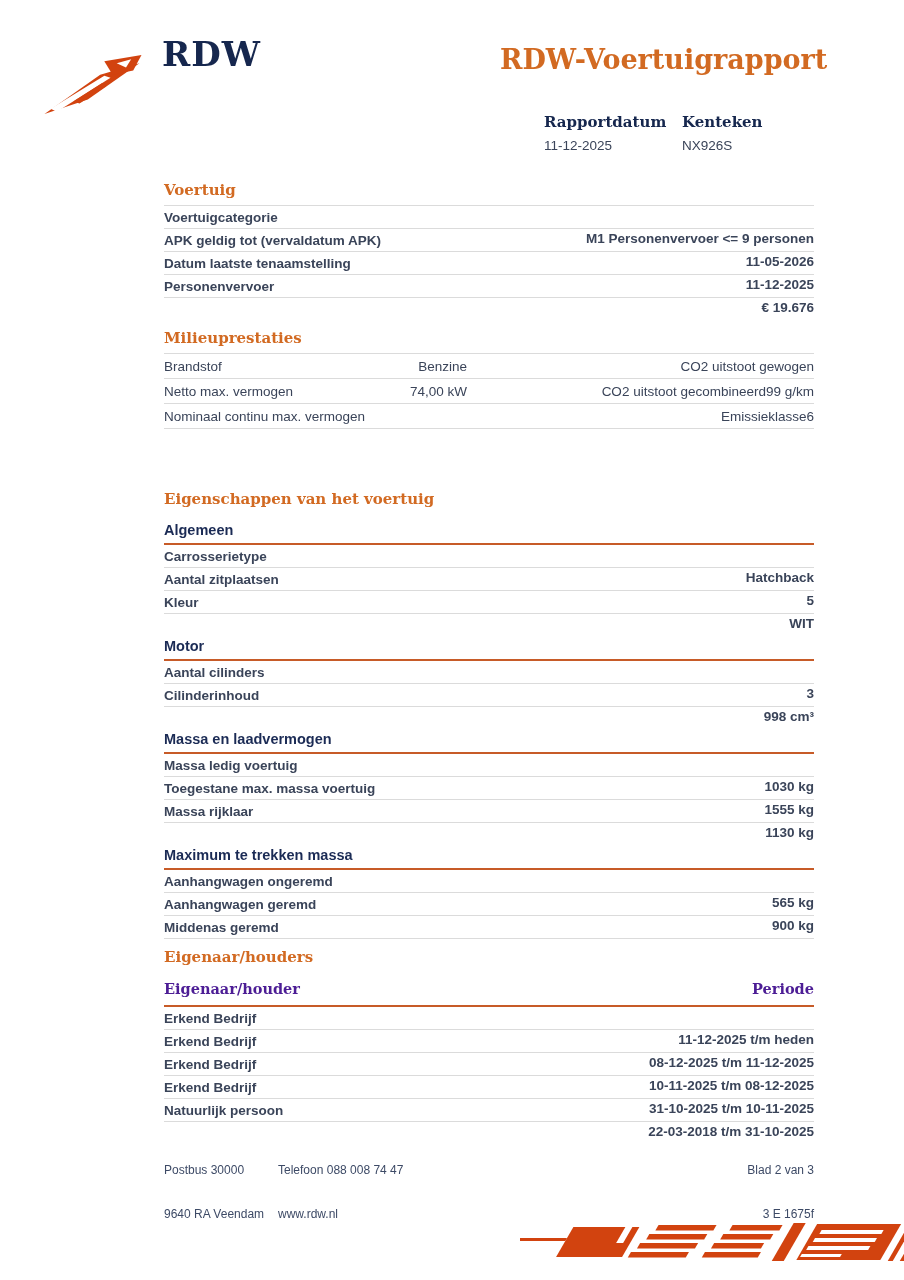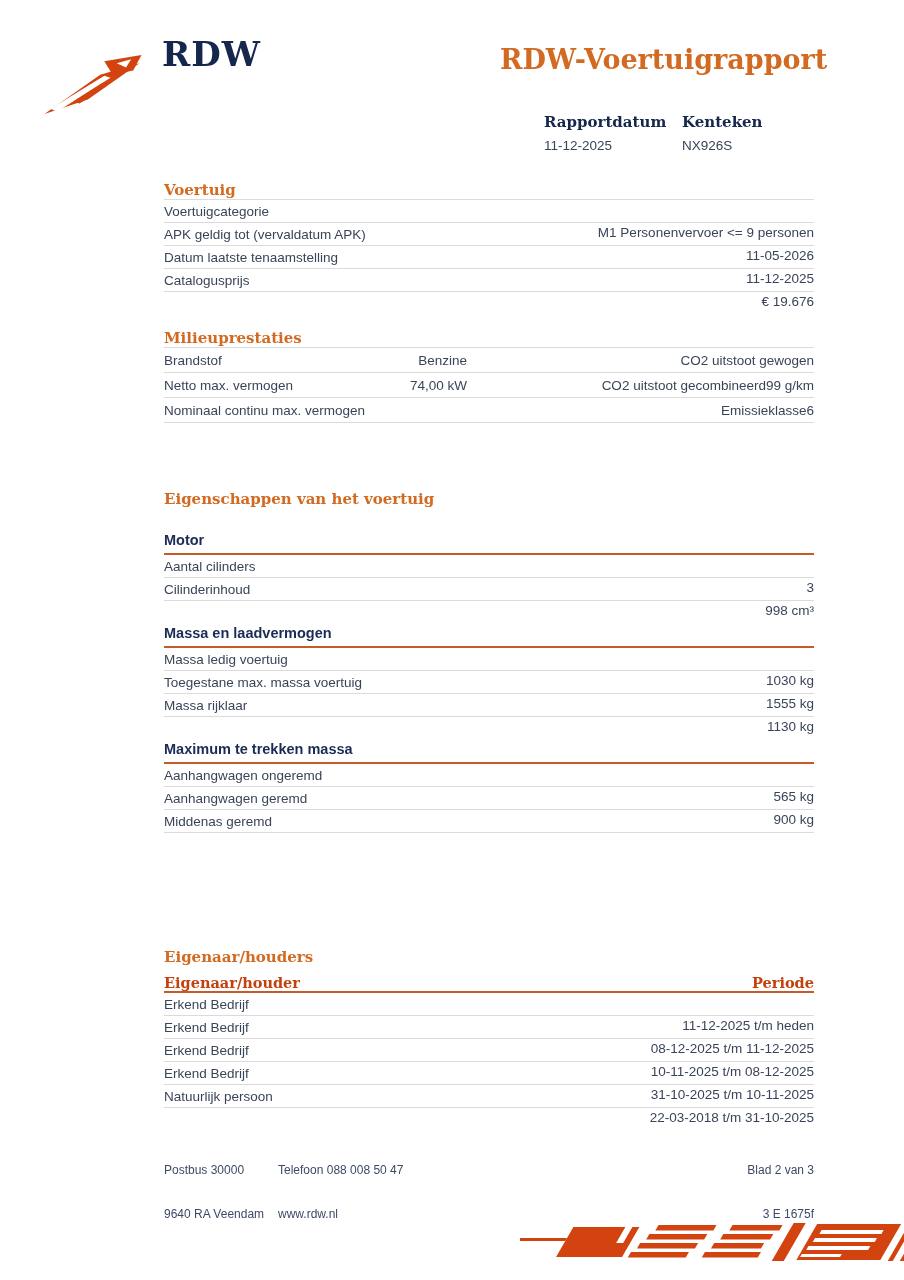--- a/index.html
+++ b/index.html
@@ -22,45 +22,45 @@
   .meta{position:absolute;left:500px;top:113px;display:flex;margin-left:44px;}
   .meta-col{width:138px;}
   .meta-label{
     font-family:"DejaVu Serif",serif;font-weight:bold;font-size:15px;color:#16274E;
   }
   .meta-value{font-size:13.5px;margin-top:7px;color:#3A4459;}
   
   .section{position:absolute;left:164px;width:650px;}
   .sec-title{
     font-family:"DejaVu Serif",serif;font-weight:bold;font-size:15px;
-    color:#D26A22;
+    color:#D26A22;padding-bottom:6px;
   }
   .sec-title.rule{border-bottom:1px solid #DBDBDB;}
   .row{
     display:flex;justify-content:space-between;align-items:center;
-    height:22px;border-bottom:1px solid #DBDBDB;font-size:13.5px;color:#3A4459;
+    height:22px;border-bottom:1px solid #DBDBDB;font-size:13.5px;color:#3A4459;font-weight:bold;
   }
   .row .lbl{white-space:nowrap;}
   .row .val{white-space:nowrap;text-align:right;margin-top:42px;}
   
   .m-row{display:flex;align-items:center;height:24px;border-bottom:1px solid #DBDBDB;font-size:13.5px;}
   .m-left{width:303px;display:flex;justify-content:space-between;gap:37px;}
   .m-right{width:302px;margin-left:45px;display:flex;justify-content:flex-end;}
   
   .subsection{margin-top:24px;}
   .subsection.first{margin-top:8px;}
   .sub-title{
     font-weight:bold;font-size:14.5px;color:#1B2B55;
     padding-bottom:5px;border-bottom:2px solid #C75B28;
   }
   
   .owners-head{
     display:flex;justify-content:space-between;margin-top:8px;
-    font-family:"DejaVu Serif",serif;font-weight:bold;font-size:14.5px;color:#c2410c;
-    padding-bottom:0;border-bottom:2px solid #C75B28;gap:39px;
+    font-family:"DejaVu Serif",serif;font-weight:bold;font-size:14.5px;color:#4c1d95;
+    padding-bottom:8px;border-bottom:2px solid #C75B28;gap:39px;
   }
   
   .footer{
     position:absolute;left:164px;width:650px;top:1163px;
     display:grid;grid-template-columns:114px 1fr auto;row-gap:30px;
     font-size:12px;color:#3D4A66;
   }
   .footer .right{text-align:right;}
   .bottom-graphic{position:absolute;right:0;bottom:0;width:384px;height:45px;}
 </style>
@@ -100,21 +100,21 @@
     </div>
     <div class="row">
       <span class="lbl">APK geldig tot (vervaldatum APK)</span>
       <span class="val">11-05-2026</span>
     </div>
     <div class="row">
       <span class="lbl">Datum laatste tenaamstelling</span>
       <span class="val">11-12-2025</span>
     </div>
     <div class="row">
-      <span class="lbl">Catalogusprijs</span>
+      <span class="lbl">Personenvervoer</span>
       <span class="val">€ 19.676</span>
     </div>
   </div>
 
   <div class="section" style="top:329px;">
     <div class="sec-title rule">Milieuprestaties</div>
     <div class="m-row">
       <span class="m-left">
         <span class="lbl">Brandstof</span>
         <span class="val">Benzine</span>
@@ -142,20 +142,35 @@
       <span class="m-right">
         <span class="lbl">Emissieklasse</span>
         <span class="val">6</span>
       </span>
     </div>
   </div>
 
   <div class="section" style="top:490px;">
     <div class="sec-title">Eigenschappen van het voertuig</div>
 
+    <div class="subsection first">
+      <div class="sub-title">Algemeen</div>
+      <div class="row">
+        <span class="lbl">Carrosserietype</span>
+        <span class="val">Hatchback</span>
+      </div>
+      <div class="row">
+        <span class="lbl">Aantal zitplaatsen</span>
+        <span class="val">5</span>
+      </div>
+      <div class="row">
+        <span class="lbl">Kleur</span>
+        <span class="val">WIT</span>
+      </div>
+    </div>
 
     <div class="subsection">
       <div class="sub-title">Motor</div>
       <div class="row">
         <span class="lbl">Aantal cilinders</span>
         <span class="val">3</span>
       </div>
       <div class="row">
         <span class="lbl">Cilinderinhoud</span>
         <span class="val">998 cm³</span>
@@ -218,21 +233,21 @@
       <span class="val">31-10-2025 t/m 10-11-2025</span>
     </div>
     <div class="row">
       <span class="lbl">Natuurlijk persoon</span>
       <span class="val">22-03-2018 t/m 31-10-2025</span>
     </div>
   </div>
 
   <div class="footer">
     <div>Postbus 30000</div>
-    <div>Telefoon 088 008 50 47</div>
+    <div>Telefoon 088 008 74 47</div>
     <div class="right">Blad 2 van 3</div>
     <div>9640 RA Veendam</div>
     <div>www.rdw.nl</div>
     <div class="right">3 E 1675f</div>
   </div>
 
   <div class="bottom-graphic">
     <svg viewBox="0 0 384 45" width="384" height="45" aria-hidden="true">
       <g fill="#D2430F" transform="translate(14,0) skewX(-30)">
         <rect x="-4" y="19" width="48" height="3"></rect>

